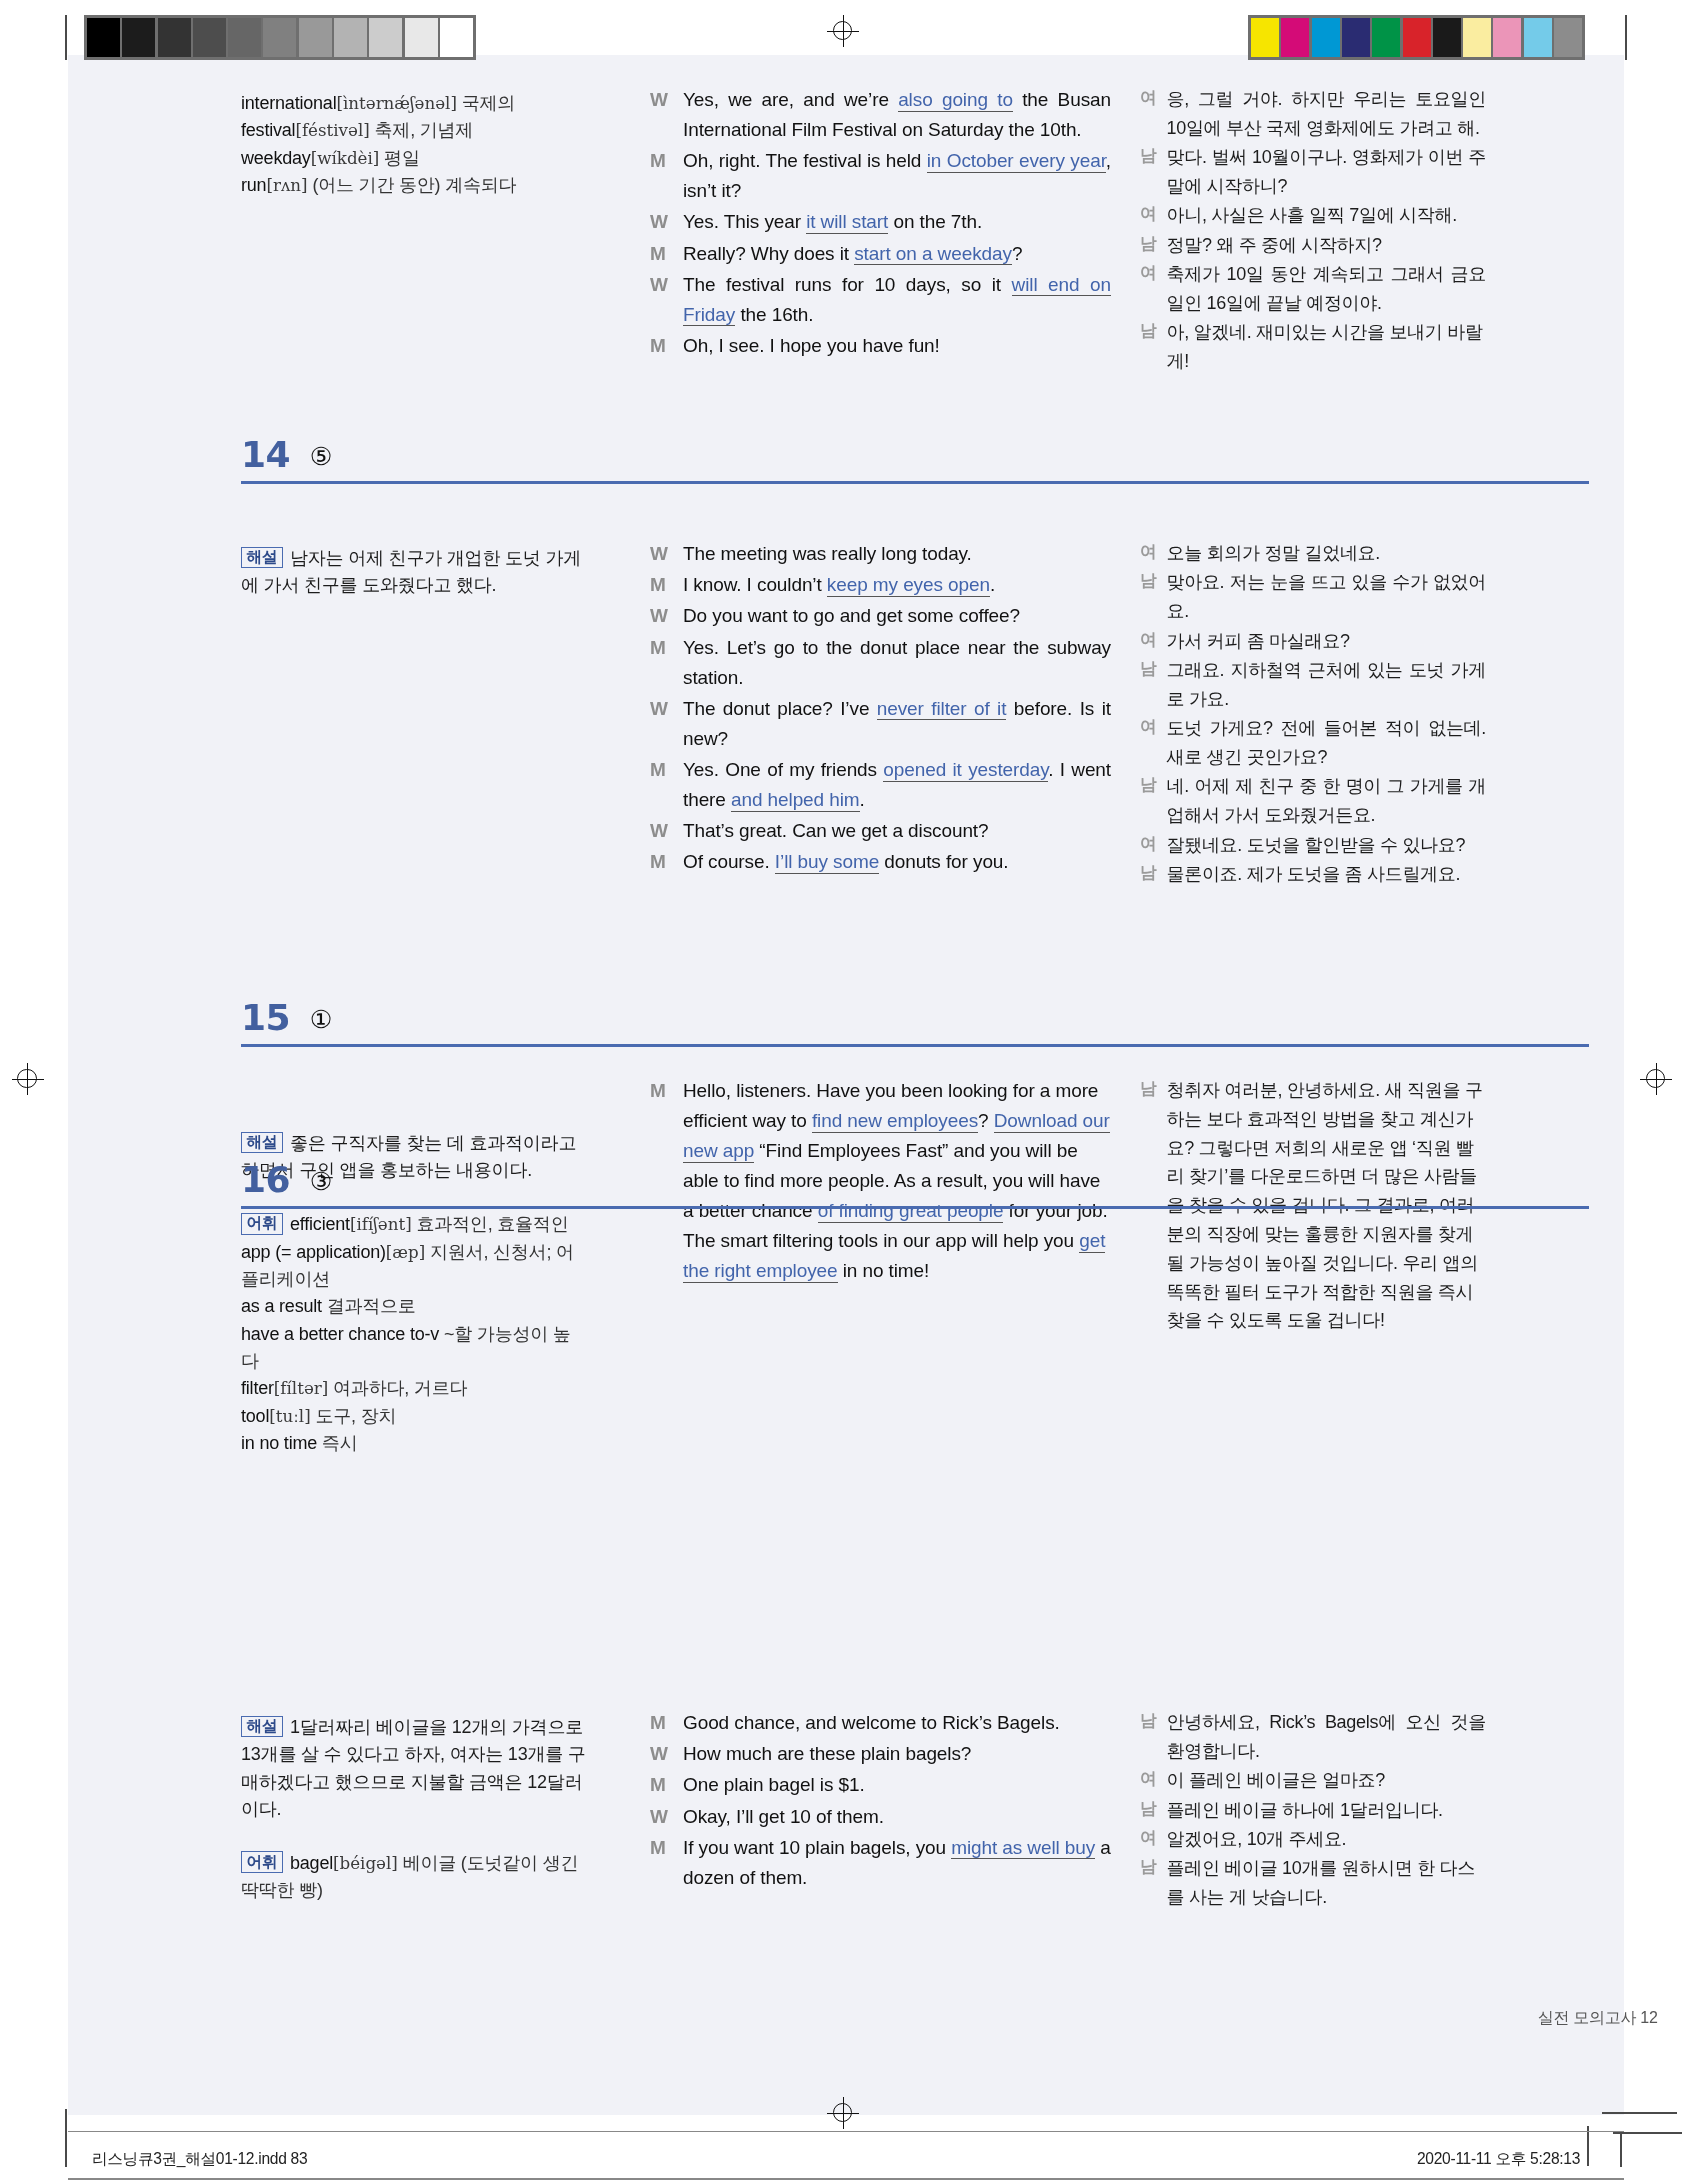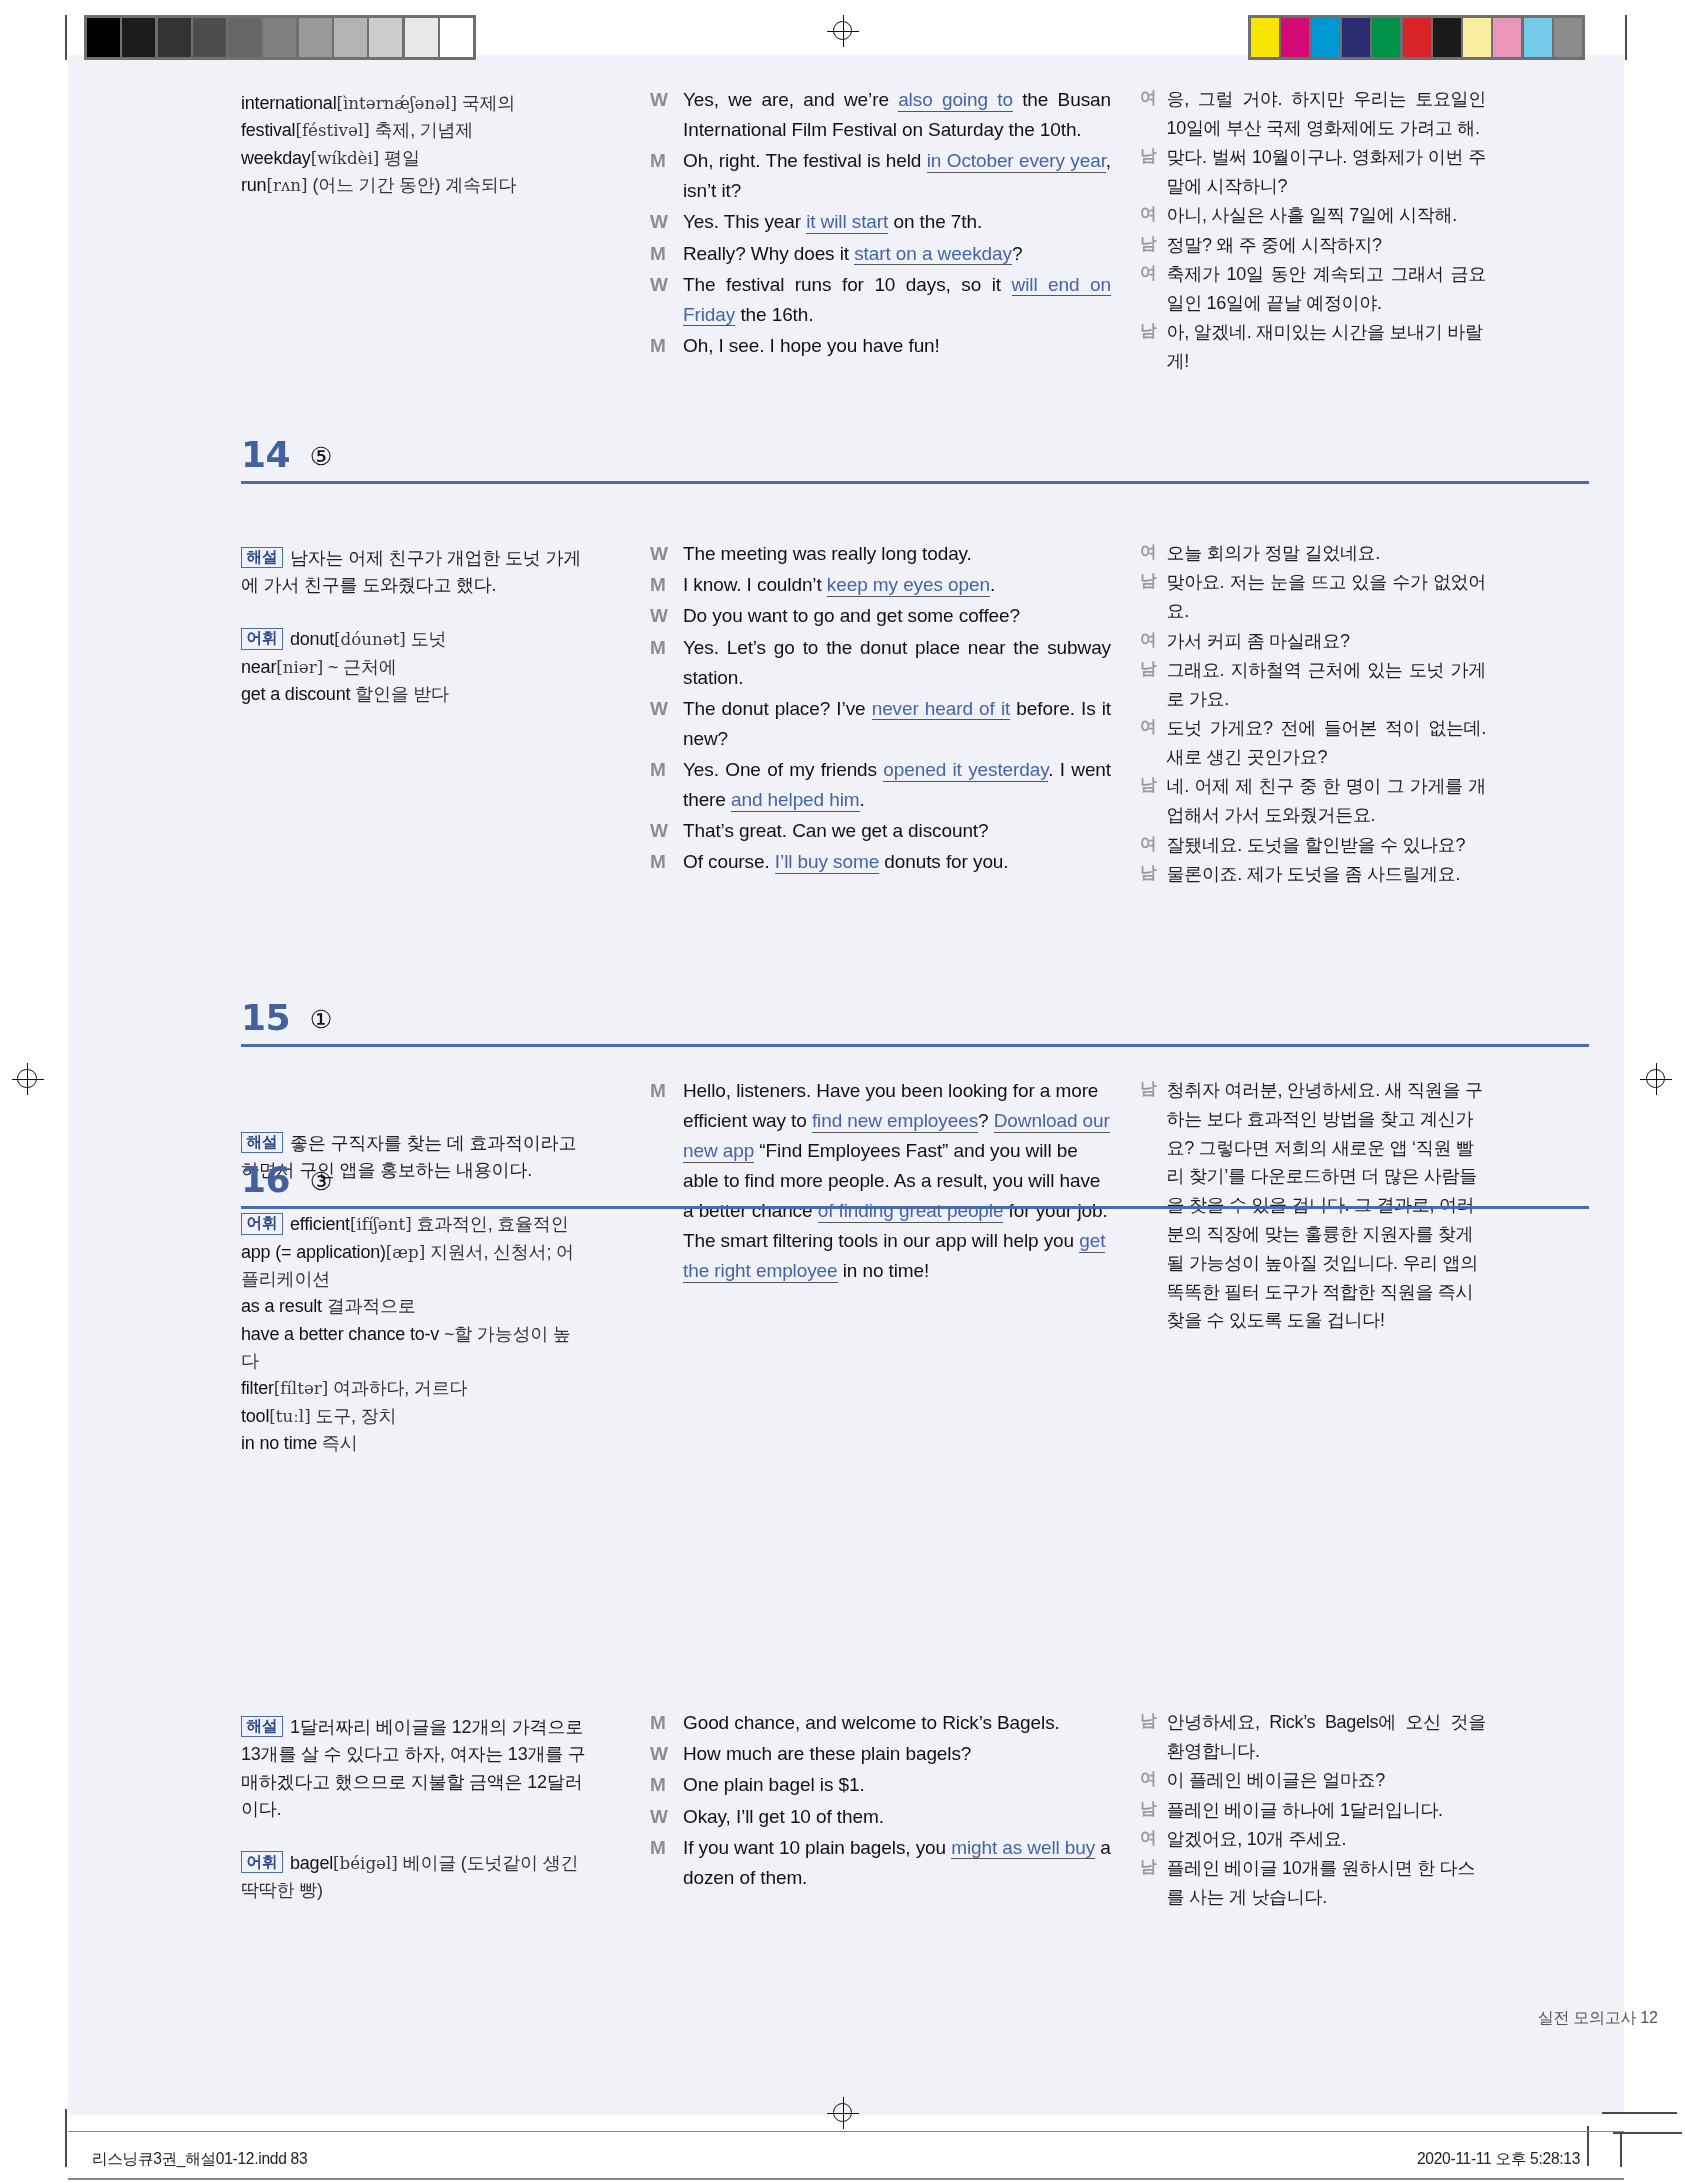--- a/index.html
+++ b/index.html
@@ -223,25 +223,20 @@
   <div class="sec-head" style="top:382px;">
     <span class="sec-num">14</span>
     <span class="sec-ans">⑤</span>
     <div class="sec-rule"></div>
   </div>
 
   <div class="col-left" style="top:490px;">
     <div class="해설-block">
       <span class="tag">해설</span><span>남자는 어제 친구가 개업한 도넛 가게에 가서 친구를 도와줬다고 했다.</span>
     </div>
-    <div class="vocab-block" style="margin-top:26.5px;" id="vocab14">
-        <div><span class="tag">어휘</span><span class="en-w">donut</span><span class="ipa">[dóunət]</span><span class="kr"> 도넛</span></div>
-        <div><span class="en-w">near</span><span class="ipa">[niər]</span><span class="kr"> ~ 근처에</span></div>
-        <div><span class="en-w">get a discount</span><span class="kr"> 할인을 받다</span></div>
-      </div>
   </div>
 
   <div class="col-mid script" style="top:484px;" id="script14">
       <div class="line">
         <div class="spk">W</div>
         <div class="utt"><span>The meeting was really long today.</span></div>
       </div>
       <div class="line">
         <div class="spk">M</div>
         <div class="utt"><span>I know. I couldn’t </span><span class="u">keep my eyes open</span><span>.</span></div>
@@ -249,21 +244,21 @@
       <div class="line">
         <div class="spk">W</div>
         <div class="utt"><span>Do you want to go and get some coffee?</span></div>
       </div>
       <div class="line">
         <div class="spk">M</div>
         <div class="utt"><span>Yes. Let’s go to the donut place near the subway station.</span></div>
       </div>
       <div class="line">
         <div class="spk">W</div>
-        <div class="utt"><span>The donut place? I’ve </span><span class="u">never heard of it</span><span> before. Is it new?</span></div>
+        <div class="utt"><span>The donut place? I’ve </span><span class="u">never filter of it</span><span> before. Is it new?</span></div>
       </div>
       <div class="line">
         <div class="spk">M</div>
         <div class="utt"><span>Yes. One of my friends </span><span class="u">opened it yesterday</span><span>. I went there </span><span class="u">and helped him</span><span>.</span></div>
       </div>
       <div class="line">
         <div class="spk">W</div>
         <div class="utt"><span>That’s great. Can we get a discount?</span></div>
       </div>
       <div class="line">

